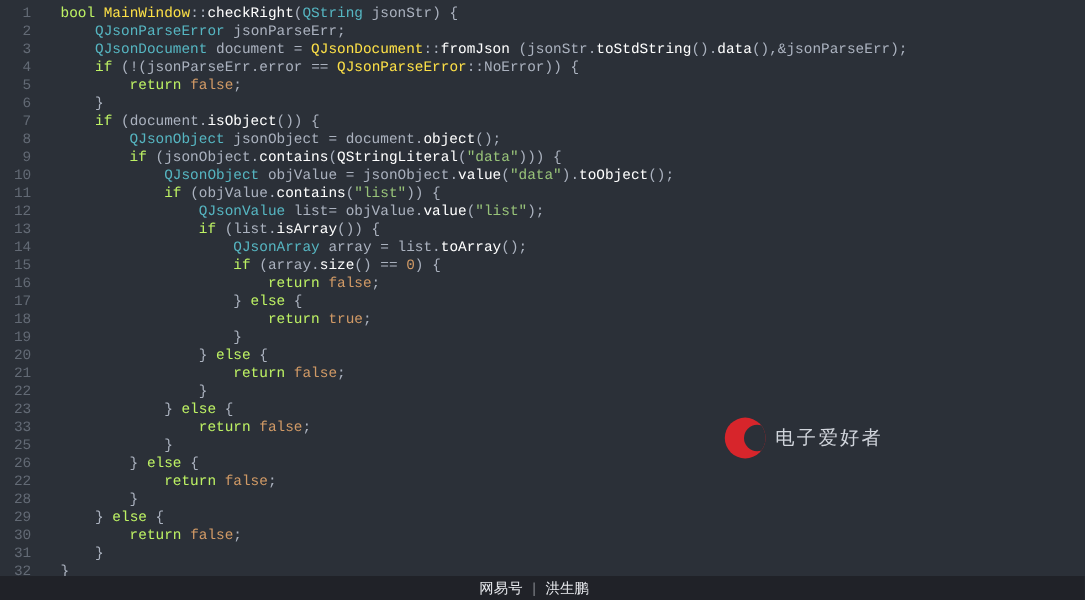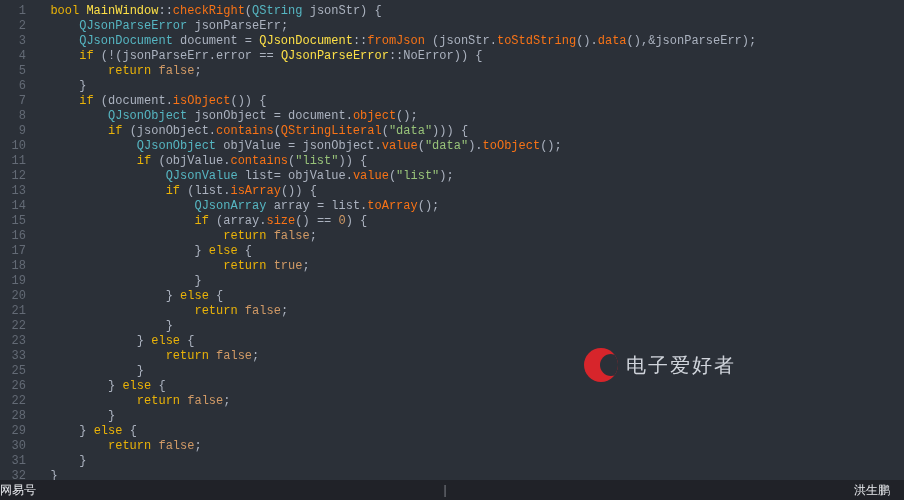--- a/index.html
+++ b/index.html
@@ -24,23 +24,23 @@
     padding-right: 10px;
     user-select: none;
   }
   .gutter div { height: 15px; }
   .code {
     flex: 1;
     white-space: pre;
     overflow: hidden;
   }
   .code div { height: 15px; }
-  .kw { color: #eab308; }       
+  .kw { color: #bef264; }       
   .type { color: #56b6c2; }     
-  .fn { color: #f97316; }       
+  .fn { color: #ffffff; }       
   .ident { color: #abb2bf; }    
   .str { color: #98c379; }      
   .num { color: #d19a66; }      
   .op { color: #abb2bf; }
   .punct { color: #abb2bf; }
   .bool { color: #d19a66; text-align: right; }
   .cls { color: #fde047; }      
   
   .watermark {
     position: absolute;
@@ -62,31 +62,31 @@
   .watermark .logo::after{
     content:"";
     position:absolute;
     width:22px;height:22px;
     background:#2b3038;
     border-radius:50%;
     top:6px;left:16px;
   }
   .watermark .text {
     color: #d9dde4;
-    font-size: 20px;
+    font-size: 16px;
     font-family: "PingFang SC","Microsoft YaHei",sans-serif;
     letter-spacing: 2px;
   }
   .bottom-bar {
     position: absolute;
     bottom: 0; left: 0; right: 0;
     height: 20px;
     background: #202228;
     display: flex;
-    justify-content: space-between;
+    justify-content: center;
     align-items: center;
     padding-right: 14px;
     gap: 8px;
     font-family: "PingFang SC","Microsoft YaHei",sans-serif;
     font-size: 12px;
     color: #e8eaee;
   }
   .bottom-bar .sep { color: #7d8187; }
 </style>
 </head>

